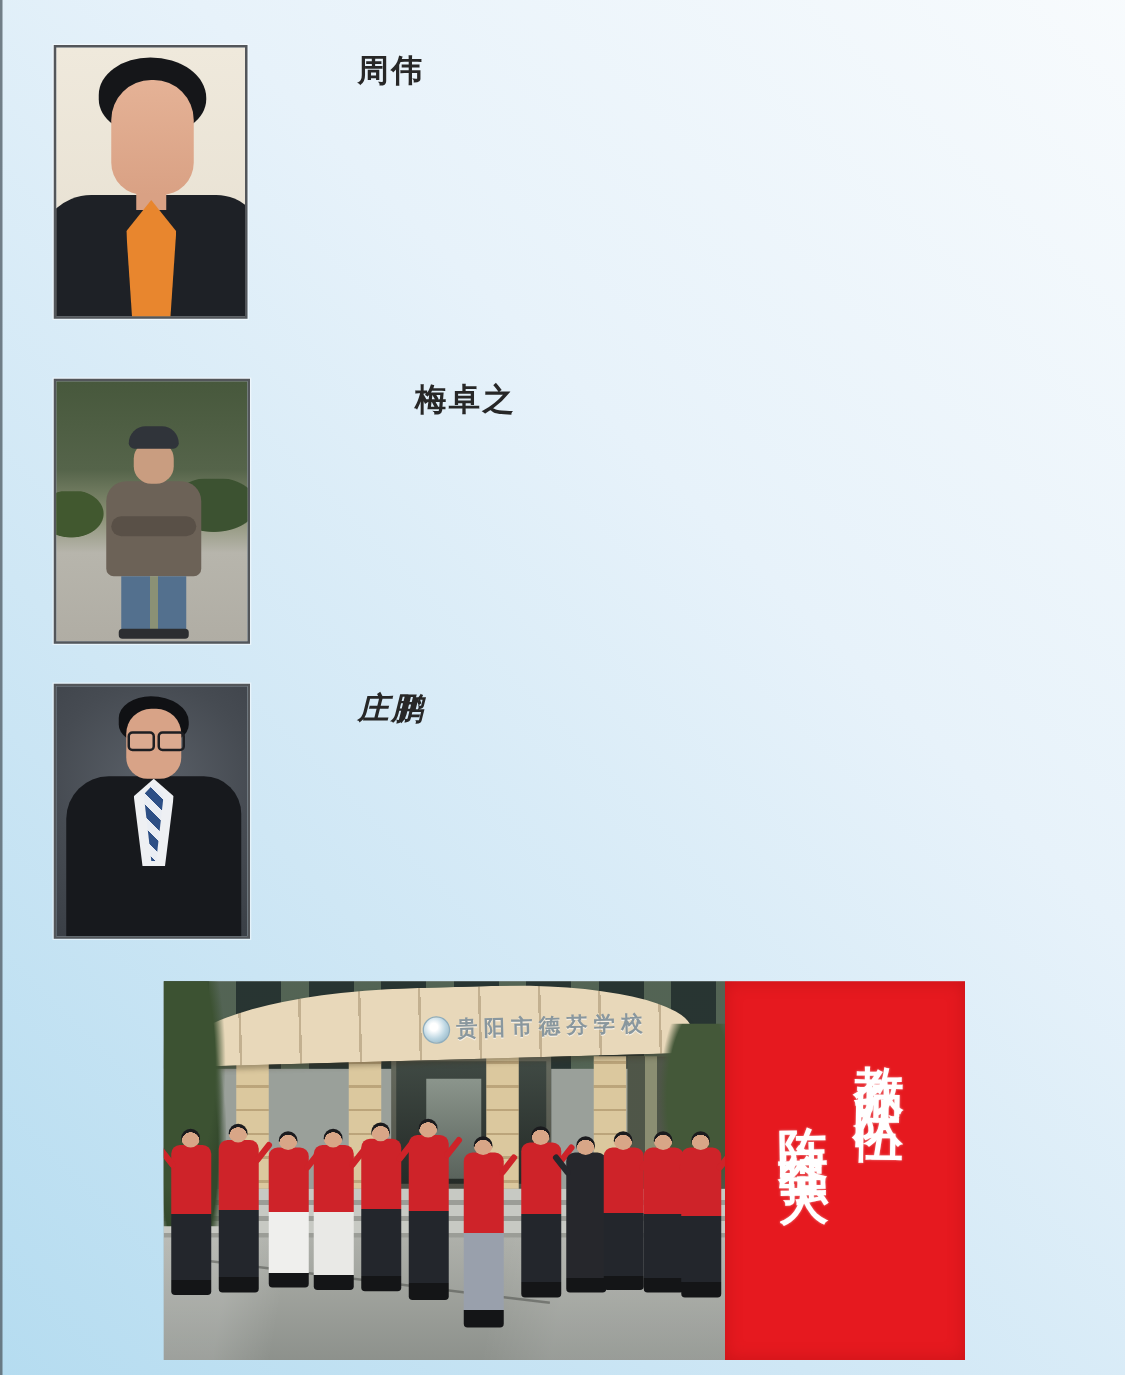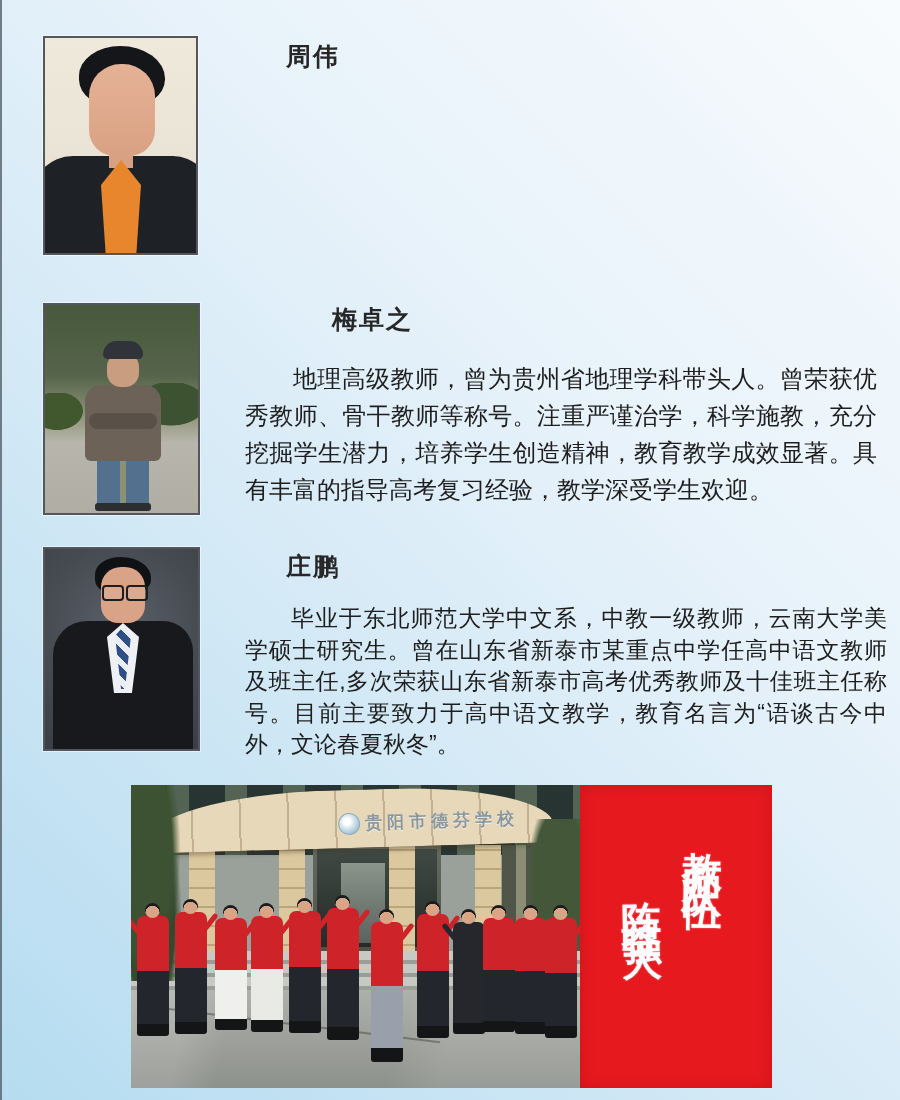--- a/index.html
+++ b/index.html
@@ -8,21 +8,21 @@
         background:linear-gradient(225deg,#f8fbfd 0%,#e7f2fa 38%,#cfe7f5 68%,#b5dcf0 100%);padding-left:24px;}
   .page-edge{position:absolute;left:0;top:0;width:2px;height:1100px;background:#55626a;opacity:.8;}
 
   
   .t-name{position:absolute;font-size:25px;font-weight:600;color:#272727;letter-spacing:2px;}
   .t-bio{position:absolute;color:#1e1e1e;text-indent:2em;text-align:justify;word-break:break-all;}
   .name-1{left:286px;top:40px;}
   .bio-1{left:245px;top:92px;width:652px;font-size:20px;line-height:30px;}
   .name-2{left:286px;top:303px;margin-left:46px;}
   .bio-2{left:245px;top:360px;width:632px;font-size:24px;line-height:37px;}
-  .name-3{left:286px;top:550px;}
+  .name-3{left:286px;top:550px;font-style:italic;}
   .bio-3{left:245px;top:603px;width:642px;font-size:23px;line-height:31.5px;}
 
   
   .photo{position:absolute;border:2px solid #53565a;overflow:hidden;box-shadow:0 0 0 1px rgba(255,255,255,.5);}
   .photo *{position:absolute;}
 
   
   .photo1{left:43px;top:36px;width:151px;height:215px;background:linear-gradient(180deg,#efe9dc,#e6dfd0);}
   .m1-hair{left:34px;top:8px;width:86px;height:62px;background:#151619;border-radius:48% 52% 46% 46%;}
   .m1-face{left:44px;top:26px;width:66px;height:92px;background:linear-gradient(180deg,#e5b296,#d9a184);border-radius:32px 32px 26px 26px;}
@@ -130,33 +130,31 @@
     <div class="m2-shrub"></div>
     <div class="m2-shrub2"></div>
     <div class="m2-jacket"></div>
     <div class="m2-face"></div>
     <div class="m2-cap"></div>
     <div class="m2-arms"></div>
     <div class="m2-jeans"></div>
     <div class="m2-shoes"></div>
   </div>
   <div class="t-name name-2">梅卓之</div>
-  <div class="t-bio bio-2">地理高级教师，曾为贵州省地理学科带头人。曾荣获优秀教师、骨干教师等称号。注重严谨治学，科学施教，充分挖掘学生潜力，培养学生创造精神，教育教学成效显著。具有丰富的指导高考复习经验，教学深受学生欢迎。</div>
 
   <div class="photo photo3">
     <div class="m3-suit"></div>
     <div class="m3-shirt"></div>
     <div class="m3-tie"></div>
     <div class="m3-hair"></div>
     <div class="m3-face"></div>
     <div class="m3-lensL"></div>
     <div class="m3-lensR"></div>
   </div>
   <div class="t-name name-3">庄鹏</div>
-  <div class="t-bio bio-3">毕业于东北师范大学中文系，中教一级教师，云南大学美学硕士研究生。曾在山东省新泰市某重点中学任高中语文教师及班主任,多次荣获山东省新泰市高考优秀教师及十佳班主任称号。目前主要致力于高中语文教学，教育名言为“语谈古今中外，文论春夏秋冬”。</div>
 
   <div class="group-photo">
     <div class="gp-top"></div>
     <div class="gp-sidewall"></div>
     <div class="gp-door">
       <div class="gp-doorglass"></div>
     </div>
     <div class="gp-pillar gp-p1"></div>
     <div class="gp-pillar gp-p2"></div>
     <div class="gp-pillar gp-p3"></div>

